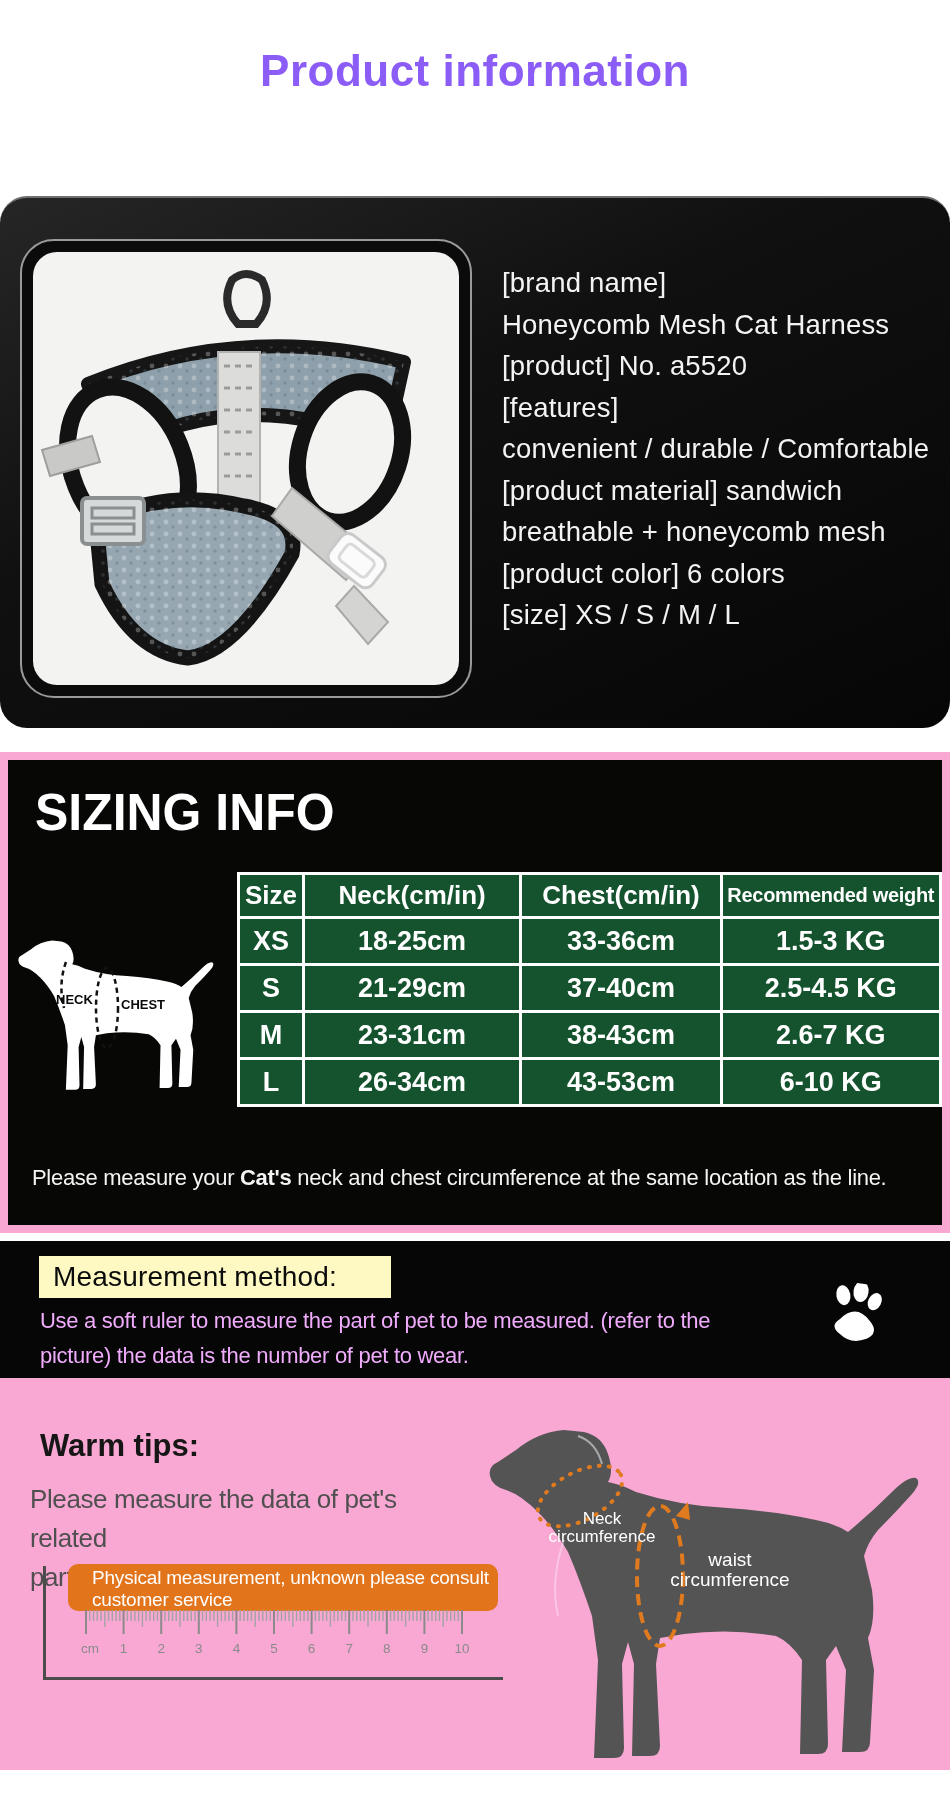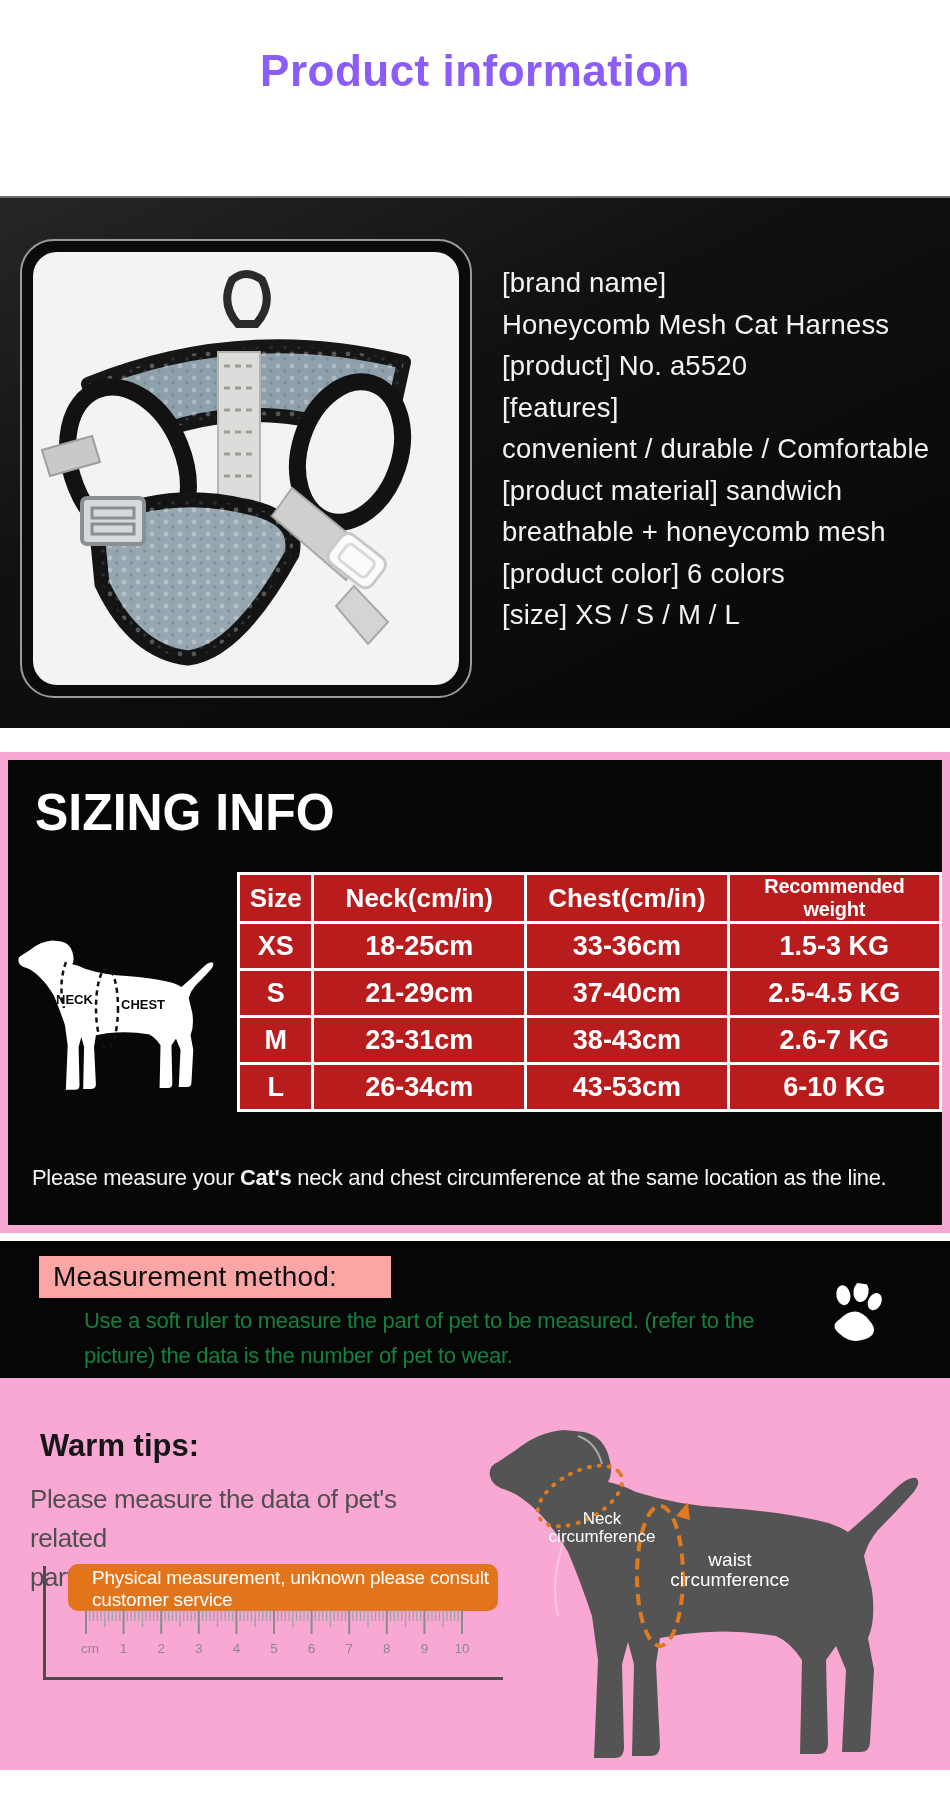--- a/index.html
+++ b/index.html
@@ -11,21 +11,21 @@
   
   .page-title{
     position:absolute;top:46px;left:0;width:100%;text-align:center;
     font-size:44px;font-weight:700;color:#8b5cf6;letter-spacing:.5px;
   }
 
   
   .panel-product{
     position:absolute;top:196px;left:0;width:950px;height:532px;
     background:linear-gradient(155deg,#262626 0%,#101010 40%,#060606 100%);
-    border-top:2px solid #6f6f6f;box-sizing:border-box;
+    border-top:2px solid #6f6f6f;box-sizing:border-box;border-radius:27px;
   }
   .product-card{
     position:absolute;left:20px;top:41px;width:452px;height:459px;
     border:2px solid #9a9a9a;border-radius:34px;background:#0b0b0b;
     box-sizing:border-box;padding:11px;
   }
   .product-card-inner{
     width:100%;height:100%;background:#f3f3f1;border-radius:24px;
     display:flex;align-items:center;justify-content:center;overflow:hidden;
   }
@@ -41,44 +41,44 @@
   }
   .sizing-heading{
     position:absolute;left:27px;top:22px;color:#fff;
     font-size:52px;font-weight:900;letter-spacing:0px;transform:scaleX(.96);transform-origin:left;
   }
   .size-table{
     position:absolute;left:229px;top:112px;border-collapse:collapse;background:#000;
   }
   .size-table th,.size-table td{
     border:3px solid #fff;color:#fff;text-align:center;vertical-align:middle;
-    padding:0 6px;background:#b91c1c;
+    padding:0 0;background:#14532d;
   }
   .size-table th{height:41px;font-size:26px;font-weight:700;}
   .size-table th.small{font-size:20px;letter-spacing:-.3px;}
   .size-table td{height:44px;font-size:27px;font-weight:700;}
   .dog-lineart{position:absolute;left:6px;top:176px;}
   .sizing-note{
     position:absolute;bottom:34px;left:0;width:100%;text-align:left;
     color:#f4f4f4;font-size:22px;letter-spacing:-.3px;margin-left:24px;
   }
   .sizing-note b{font-weight:700;}
 
   
   .panel-measure{
     position:absolute;top:1241px;left:0;width:950px;height:137px;background:#060606;
   }
   .measure-heading{
     position:absolute;left:39px;top:15px;width:352px;height:42px;box-sizing:border-box;
-    background:#fca5a5;color:#0b0b0b;font-size:28px;line-height:42px;padding-left:14px;
+    background:#fef9c3;color:#0b0b0b;font-size:28px;line-height:42px;padding-left:14px;
     font-weight:400;letter-spacing:.2px;
   }
   .measure-body{
-    position:absolute;left:40px;top:62px;width:760px;color:#15803d;
-    font-size:22px;line-height:35px;letter-spacing:-.3px;margin-left:44px;
+    position:absolute;left:40px;top:62px;width:760px;color:#f0abfc;
+    font-size:22px;line-height:35px;letter-spacing:-.3px;
   }
   .paw{position:absolute;left:828px;top:42px;transform:rotate(8deg);}
 
   
   .panel-tips{
     position:absolute;top:1378px;left:0;width:950px;height:392px;background:#f9a8d4;
   }
   .tips-heading{
     position:absolute;left:40px;top:50px;font-size:31px;font-weight:700;color:#161616;
   }

